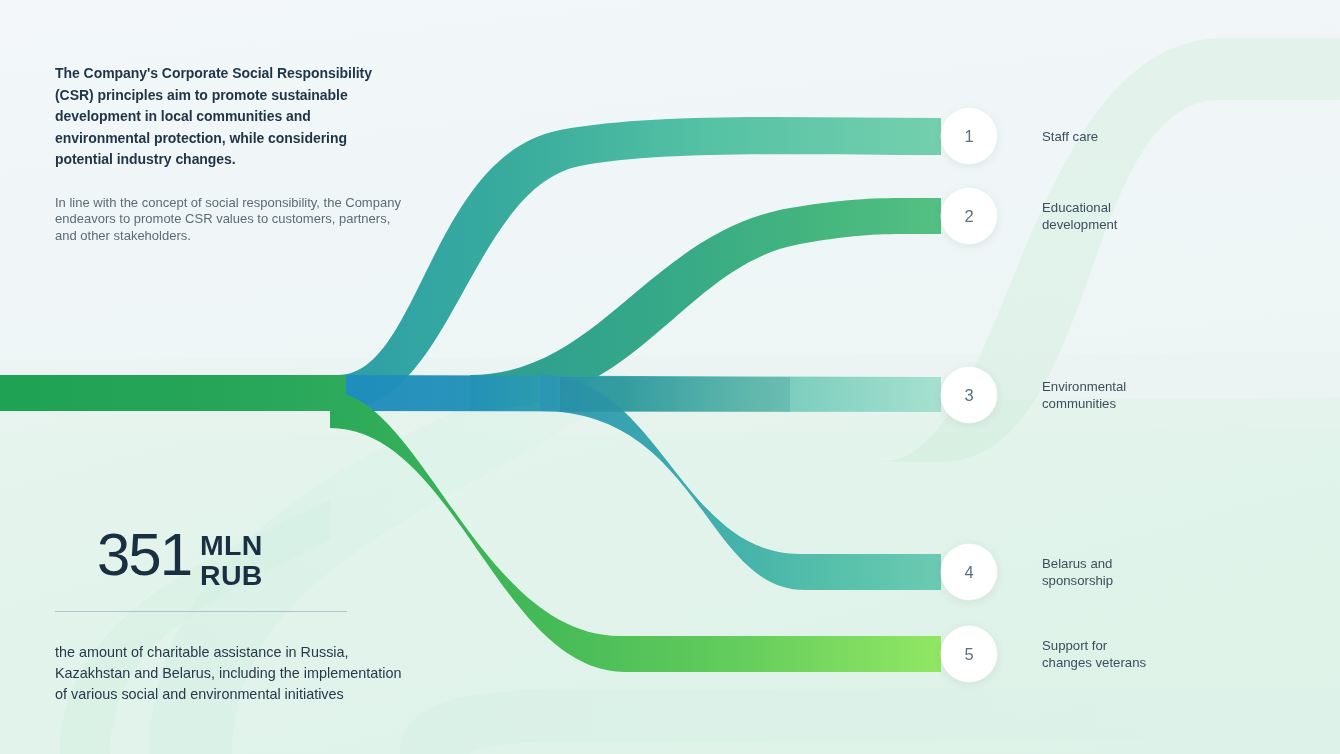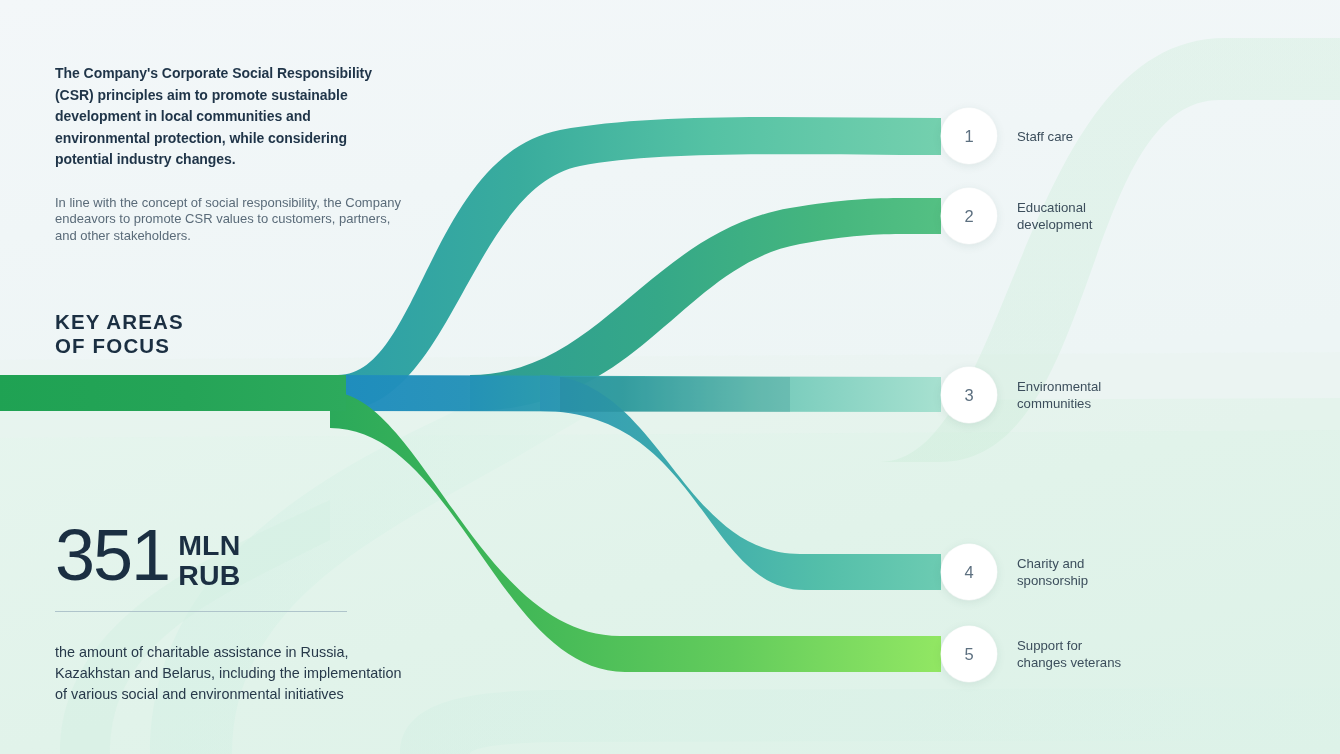--- a/index.html
+++ b/index.html
@@ -32,22 +32,22 @@
   #key-heading {
     left:55px; top:310px; width:340px;
     font-size:20.5px; line-height:24px; font-weight:bold;
     color:#1B2F42; letter-spacing:1.15px;
   }
 
   
   #stat { left:55px; top:516px; width:360px; }
   #stat .row { display:flex; align-items:flex-start; }
   #stat .num {
-    font-size:72px; line-height:78px; font-weight:normal;
-    color:#1B2F42; letter-spacing:-2px;
+    font-size:60px; line-height:78px; font-weight:normal;
+    color:#1B2F42; letter-spacing:-2px;margin-left:42px;
   }
   #stat .unit {
     margin-left:9px; margin-top:15px;
     font-size:28.5px; line-height:29.5px; font-weight:bold;
     color:#1B2F42; letter-spacing:0.2px;
   }
   #stat .rule {
     margin-top:17px; width:292px; height:1px;
     background:#AFC4CB;
   }
@@ -59,21 +59,21 @@
   
   .item { position:absolute; z-index:4; display:flex; align-items:center; }
   .badge {
     width:56px; height:56px; border-radius:50%;
     background:#FFFFFF; flex:0 0 56px;
     display:flex; align-items:center; justify-content:center;
     font-size:16.5px; color:#5D7080; font-weight:normal;
     box-shadow:0 2px 10px rgba(40,90,80,0.10), 0 0 0 0.5px rgba(255,255,255,0.9);
   }
   .item-label {
-    margin-left:20px; font-size:13.2px; line-height:17px;
+    margin-left:45px; font-size:13.2px; line-height:17px;
     color:#3C4E5C; white-space:pre-line; font-weight:normal;
   }
 </style>
 </head>
 <body>
 
 <div id="stage">
 
   <svg id="bg-svg" viewBox="0 0 1340 754">
     <defs>
@@ -193,24 +193,20 @@
 
       <path d="M560,377 C640,377 700,377 790,377 L790,412 L560,412 Z" fill="#1C6E7A" opacity="0.18"></path>
     </g>
   </svg>
 
   <div id="intro" class="layer-text">
     <div class="lead">The Company's Corporate Social Responsibility (CSR) principles aim to promote sustainable development in local communities and environmental protection, while considering potential industry changes.</div>
     <div class="sub">In line with the concept of social responsibility, the Company endeavors to promote CSR values to customers, partners, and other stakeholders.</div>
   </div>
 
-  <div id="key-heading" class="layer-text">
-    <div>KEY AREAS</div>
-    <div>OF FOCUS</div>
-  </div>
 
   <div id="stat" class="layer-text">
     <div class="row">
       <div class="num">351</div>
       <div class="unit">
         <div>MLN</div>
         <div>RUB</div>
       </div>
     </div>
     <div class="rule"></div>
@@ -229,21 +225,21 @@
   </div>
 
   <div class="item" style="left:941px; top:367px;">
     <div class="badge">3</div>
     <div class="item-label">Environmental
 communities</div>
   </div>
 
   <div class="item" style="left:941px; top:544px;">
     <div class="badge">4</div>
-    <div class="item-label">Charity and
+    <div class="item-label">Belarus and
 sponsorship</div>
   </div>
 
   <div class="item" style="left:941px; top:626px;">
     <div class="badge">5</div>
     <div class="item-label">Support for
 changes veterans</div>
   </div>
 
 </div>

